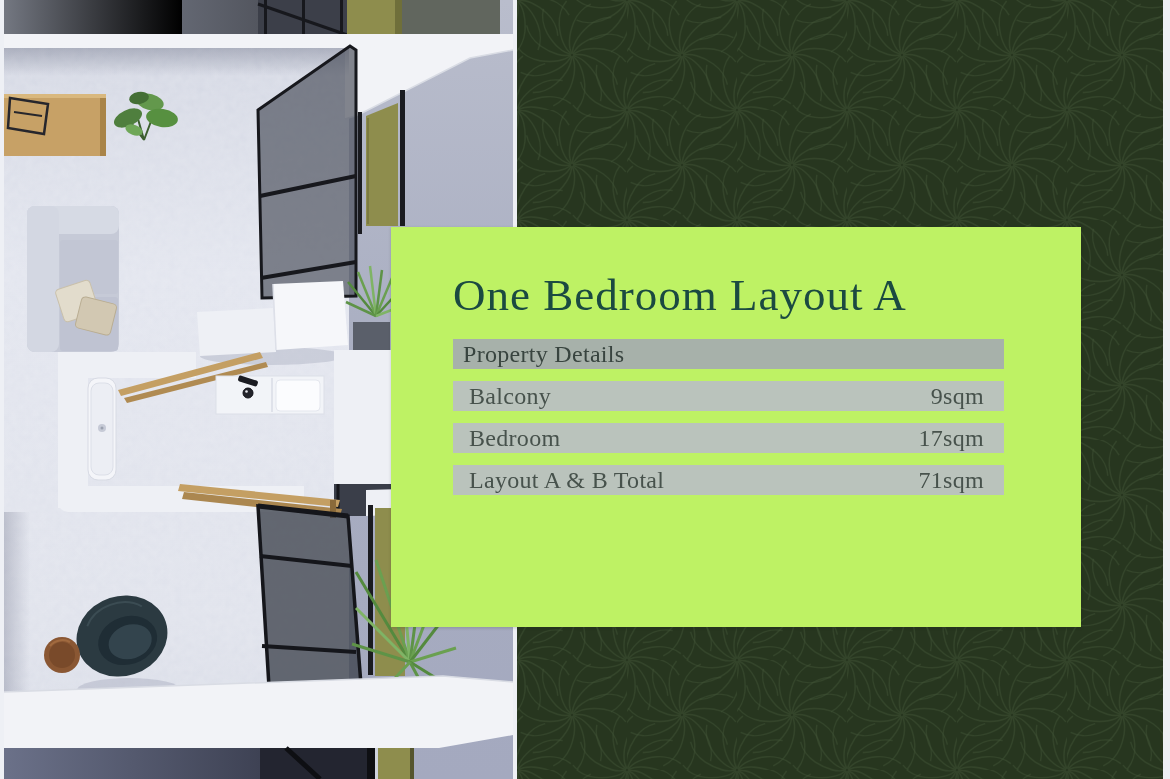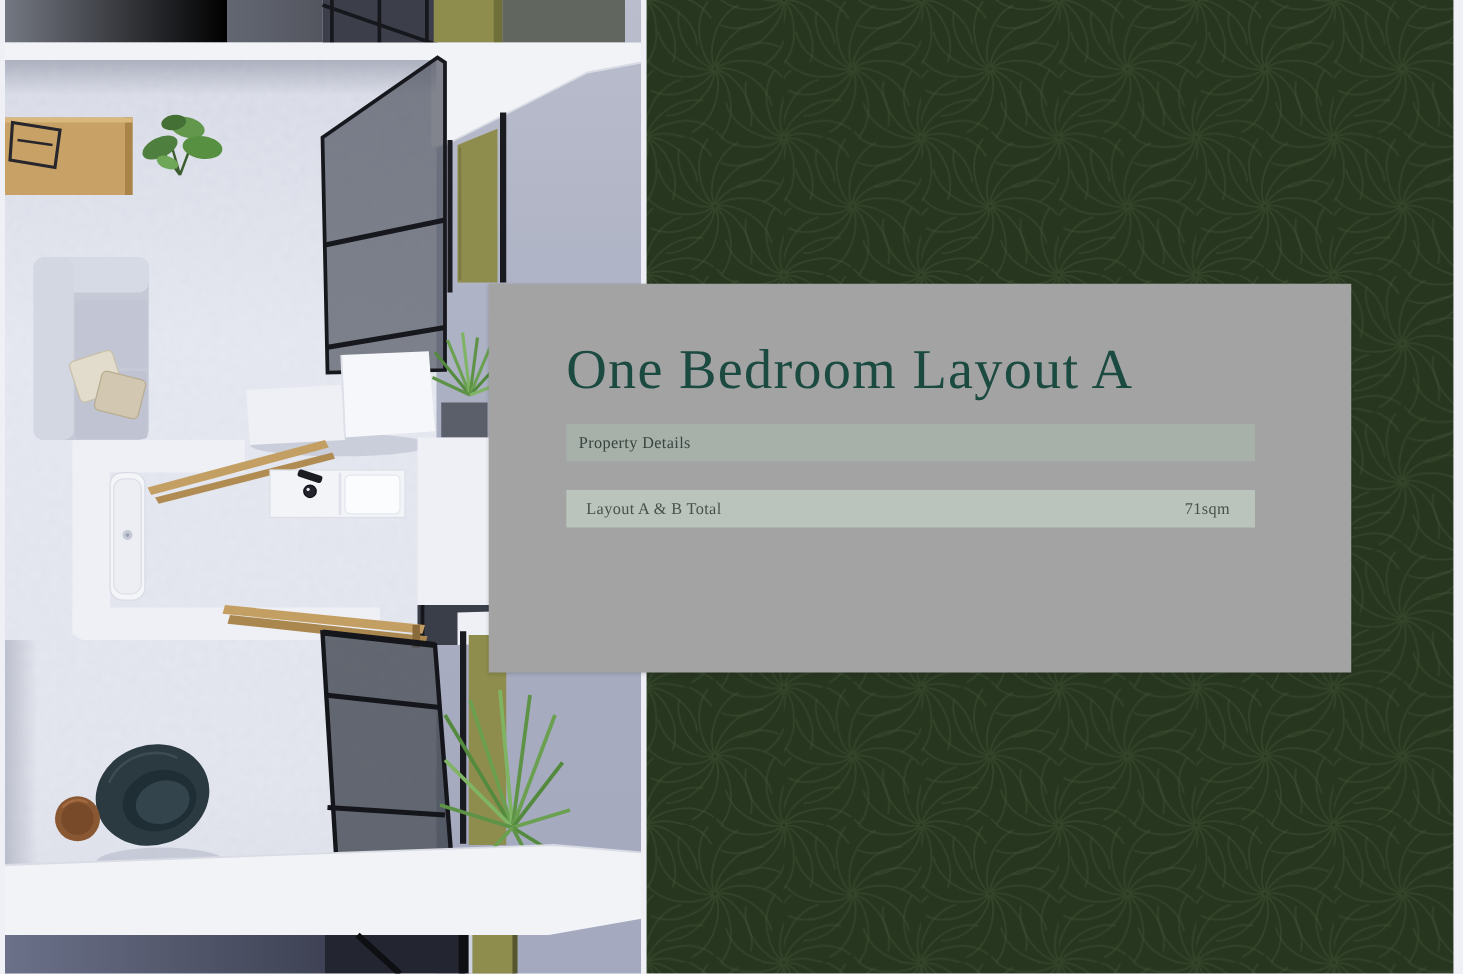--- a/index.html
+++ b/index.html
@@ -10,35 +10,35 @@
   }
   .plan{
     position:absolute;left:4px;top:0;width:509px;height:779px;overflow:hidden;
   }
   .plan svg{display:block;width:509px;height:779px;}
   .green-panel{
     position:absolute;left:517px;top:0;width:646px;height:779px;overflow:hidden;
   }
   .green-panel svg{display:block;width:646px;height:779px;}
   .card{
-    position:absolute;left:391px;top:227px;width:690px;height:311px;
-    background:#a3a3a3;box-sizing:border-box;
+    position:absolute;left:391px;top:227px;width:690px;height:400px;
+    background:#bef264;box-sizing:border-box;
     padding:40px 76px 0 62px;
     box-shadow:0 1px 3px rgba(20,30,25,.18);
   }
   .card h1{
     margin:0;font-weight:normal;font-size:45px;line-height:1.25;
     color:#1b4a41;letter-spacing:1px;white-space:nowrap;
   }
   .trows{margin-top:16px;width:551px;}
   .trow{
-    height:30px;margin-bottom:23px;background:#bac3bc;
+    height:30px;margin-bottom:12px;background:#bac3bc;
     display:flex;align-items:center;justify-content:space-between;
     padding:0 20px 0 16px;box-sizing:border-box;
-    font-size:13px;color:#47524c;letter-spacing:.3px;
+    font-size:24px;color:#47524c;letter-spacing:.3px;
   }
   .trow.thead{background:#a7b1aa;color:#38443f;padding-left:10px;}
   .trow .lbl{white-space:nowrap;}
   .trow .val{white-space:nowrap;}
 </style>
 </head>
 <body>
 
 <div class="plan" role="img" aria-label="Top-down 3D render of a one-bedroom apartment with living room, bathroom, bedroom and balcony">
 <svg viewBox="0 0 509 779" xmlns="http://www.w3.org/2000/svg">
@@ -262,17 +262,25 @@
 </svg>
 </div>
 
 <div class="card">
   <h1>One Bedroom Layout A</h1>
   <div class="trows">
     <div class="trow thead">
       <span class="lbl">Property Details</span>
     </div>
     <div class="trow">
+      <span class="lbl">Balcony</span>
+      <span class="val">9sqm</span>
+    </div>
+    <div class="trow">
+      <span class="lbl">Bedroom</span>
+      <span class="val">17sqm</span>
+    </div>
+    <div class="trow">
       <span class="lbl">Layout A &amp; B Total</span>
       <span class="val">71sqm</span>
     </div>
   </div>
 </div>
 
 </body></html>

